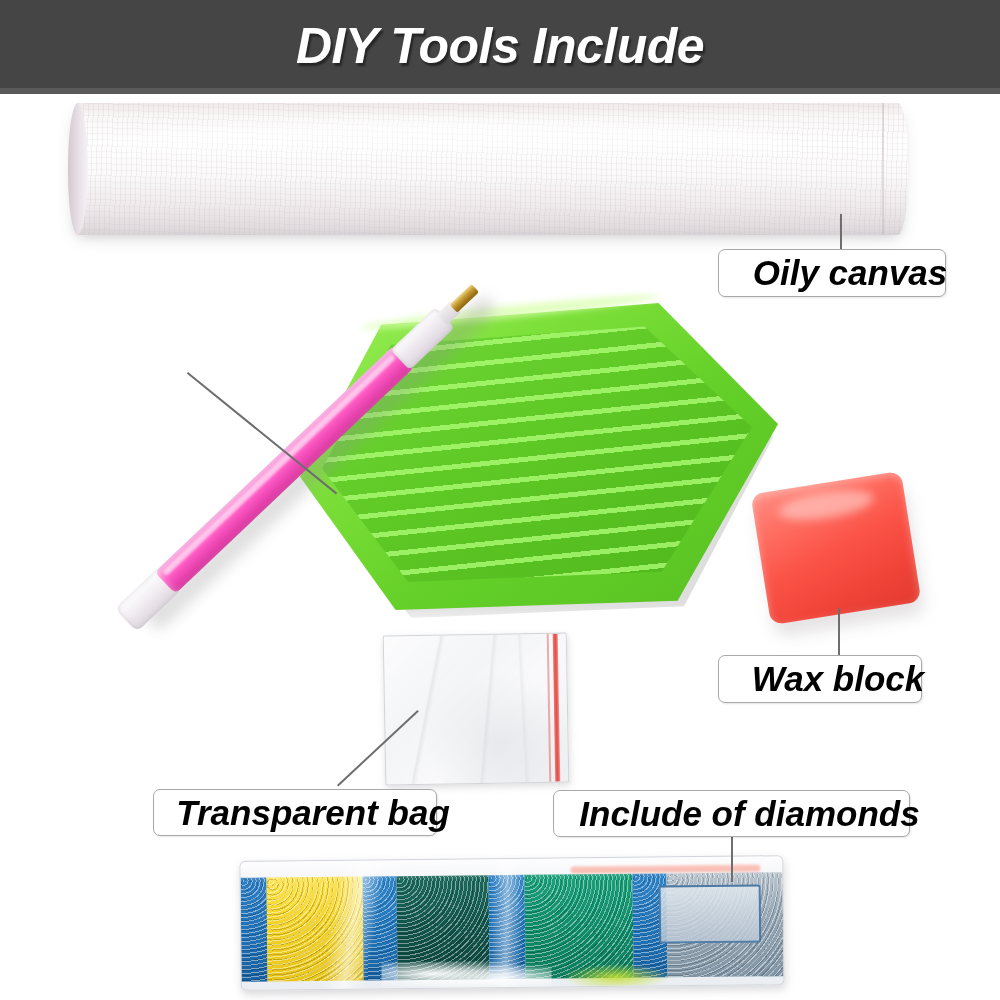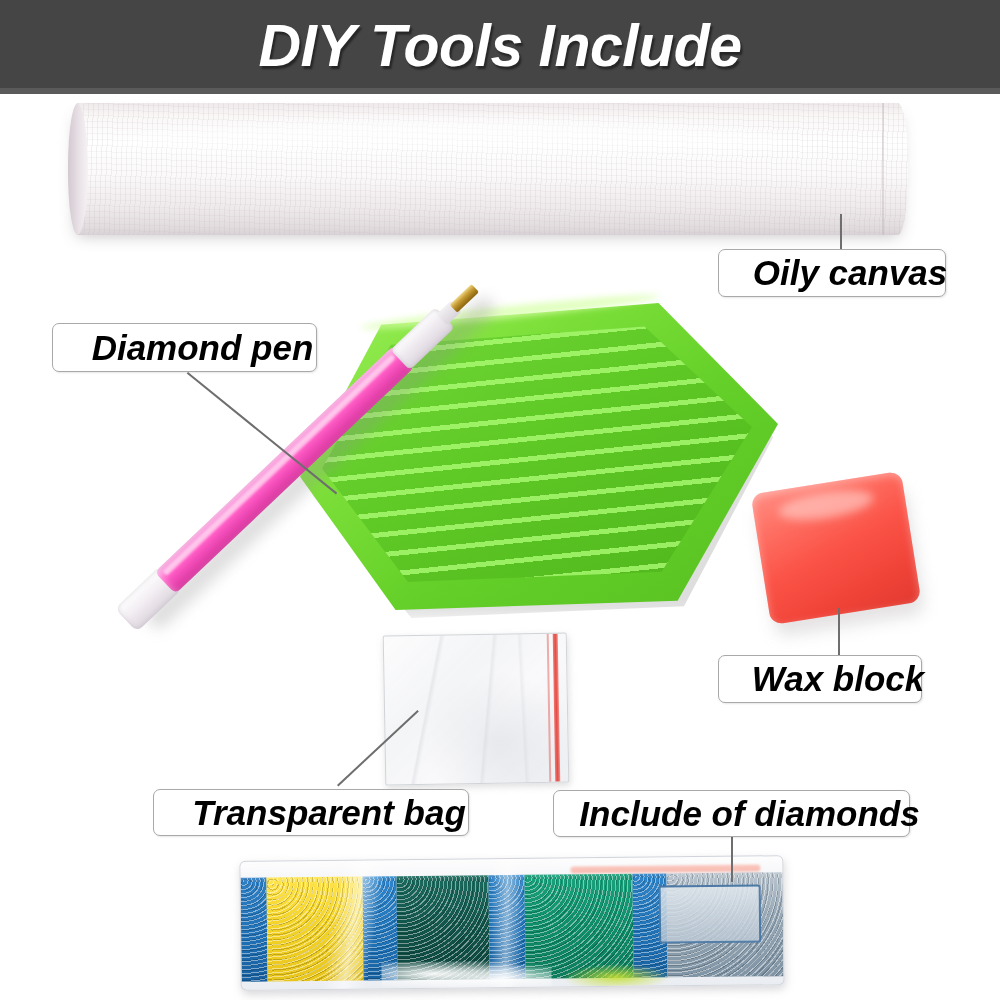--- a/index.html
+++ b/index.html
@@ -35,21 +35,21 @@
     background: #5a5a5a;
   }
   .banner-title {
     position: absolute;
     left: 0;
     top: 4px;
     width: 1000px;
     text-align: center;
     color: #ffffff;
     font-family: "Liberation Sans", sans-serif;
-    font-size: 59px;
+    font-size: 50px;
     font-weight: bold;
     font-style: italic;
     letter-spacing: -0.5px;
     line-height: 84px;
     text-shadow: 2px 3px 2px rgba(0,0,0,0.45);
     white-space: nowrap;
   }
 
   
   .label-box {
@@ -536,29 +536,26 @@
   <div class="leader" style="left:838px; top:608px; width:1.5px; height:47px;"></div>
 
   <div class="leader" style="left:337px; top:785px; width:110px; height:1.5px; transform: rotate(-43deg);"></div>
 
   <div class="leader" style="left:731px; top:836px; width:1.5px; height:46px;"></div>
 
   <div class="label-box" style="left:718px; top:249px; width:228px; height:48px; font-size:35px;">
     <span>Oily canvas</span>
   </div>
 
-  <div class="label-box" style="left:52px; top:323px; width:265px; height:49px; font-size:35px;">
-    <span>Diamond pen</span>
-  </div>
 
   <div class="label-box" style="left:718px; top:655px; width:204px; height:48px; font-size:35px;">
     <span>Wax block</span>
   </div>
 
-  <div class="label-box" style="left:153px; top:789px; width:316px; height:47px; font-size:35px;">
+  <div class="label-box" style="left:153px; top:789px; width:284px; height:47px; font-size:35px;">
     <span>Transparent bag</span>
   </div>
 
   <div class="label-box" style="left:553px; top:790px; width:357px; height:47px; font-size:35px;">
     <span>Include of diamonds</span>
   </div>
 
 </div>
 
 </body></html>

